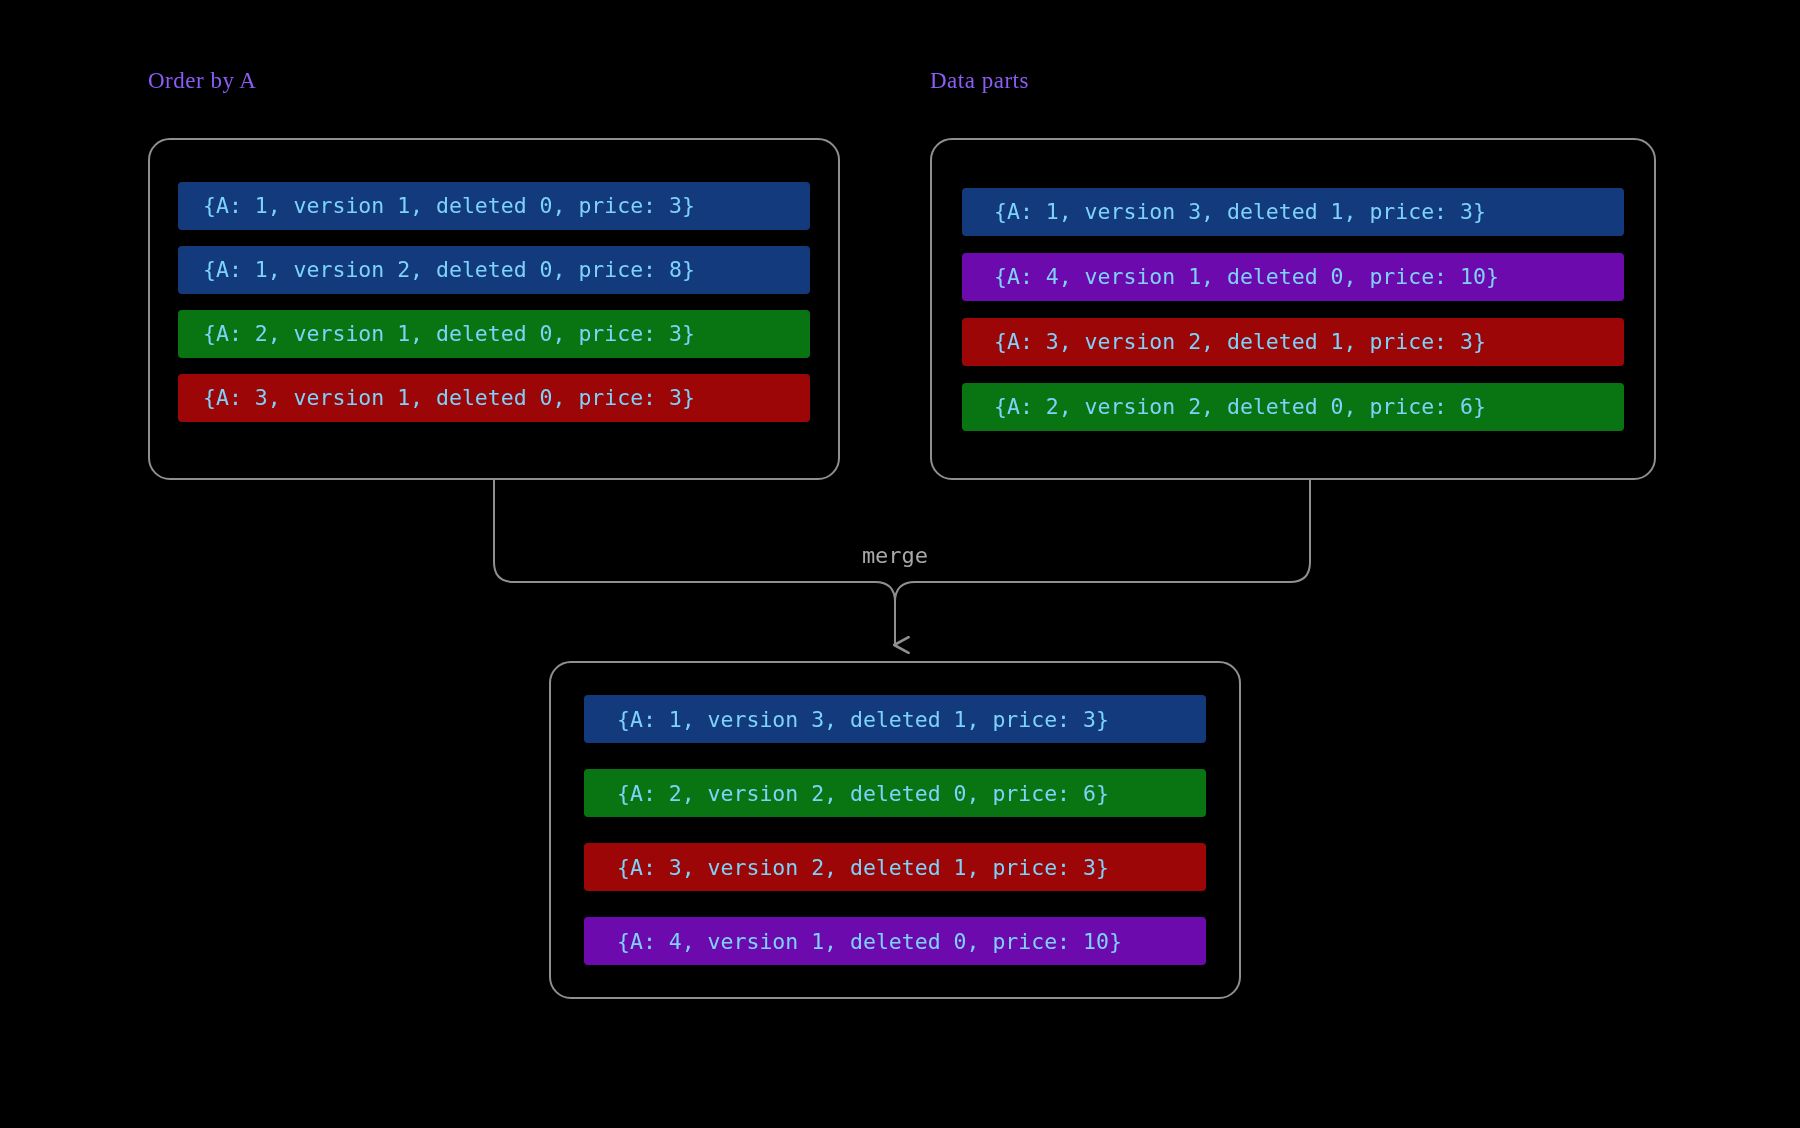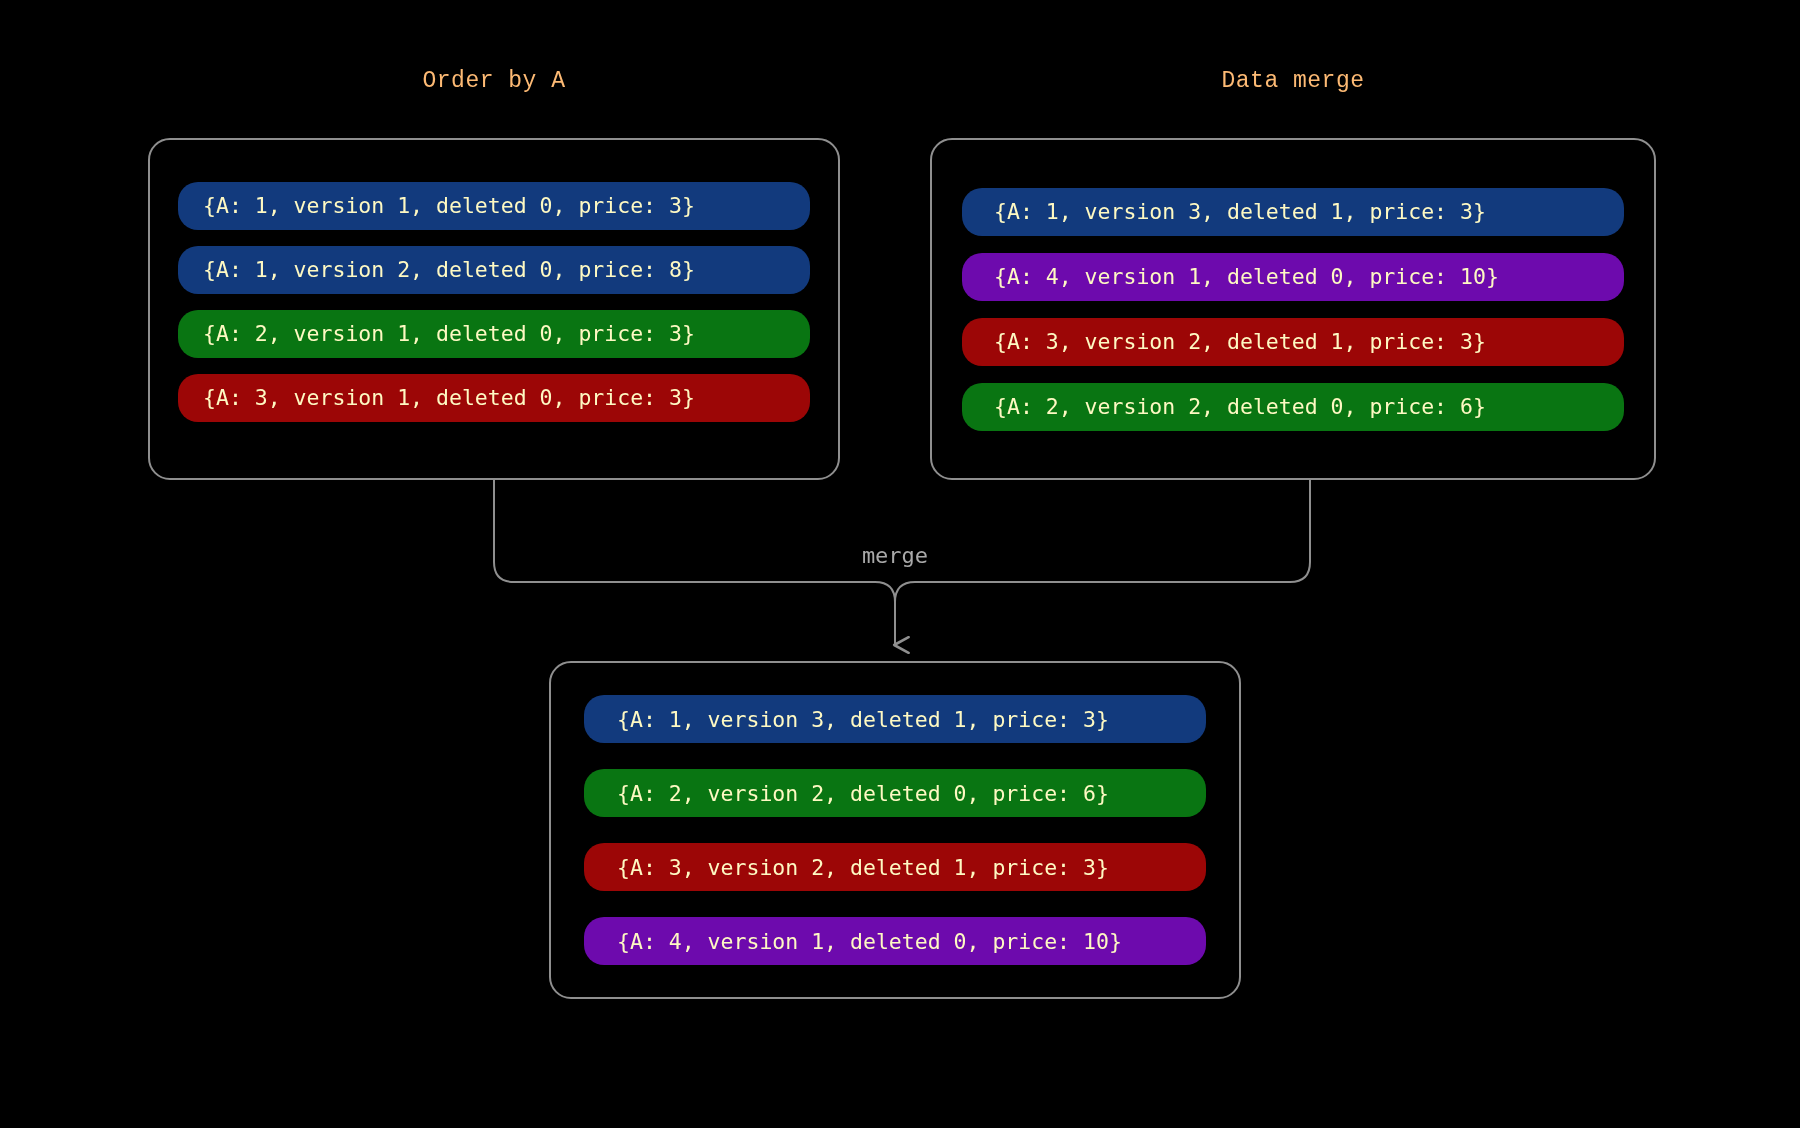--- a/index.html
+++ b/index.html
@@ -33,24 +33,24 @@
   }
 
   
   .panel-group {
     position: absolute;
   }
   .panel-title {
     position: absolute;
     left: 0;
     width: 100%;
-    text-align: center;
-    color: #fdba74;
+    text-align: left;
+    color: #8b5cf6;
     font-size: 23px;
-    font-family: Liberation Mono, monospace;
+    font-family: Liberation Serif, serif;
     letter-spacing: 0.5px;
     white-space: nowrap;
   }
   .panel {
     position: absolute;
     box-sizing: border-box;
     border: 2px solid #8f8f8f;
     border-radius: 22px;
     background: transparent;
   }
@@ -59,22 +59,22 @@
     left: 0; top: 0;
     width: 100%;
     height: 100%;
     box-sizing: border-box;
     display: flex;
     flex-direction: column;
     justify-content: center;
   }
   .row {
     box-sizing: border-box;
-    border-radius: 20px;
-    color: #fef9c3;
+    border-radius: 4px;
+    color: #7dd3fc;
     font-family: "DejaVu Sans Mono", "Liberation Mono", monospace;
     white-space: nowrap;
     display: flex;
     align-items: center;
   }
 
   
   #group-left   { left: 148px;  top: 68px;  width: 692px; }
   #group-right  { left: 930px;  top: 68px;  width: 726px; }
   #group-merged { left: 549px;  top: 661px; width: 692px; }
@@ -139,21 +139,21 @@
       <div class="rows">
         <div class="row" style="background:#123a7d">{A: 1, version 1, deleted 0, price: 3}</div>
         <div class="row" style="background:#123a7d">{A: 1, version 2, deleted 0, price: 8}</div>
         <div class="row" style="background:#097512">{A: 2, version 1, deleted 0, price: 3}</div>
         <div class="row" style="background:#9c0606">{A: 3, version 1, deleted 0, price: 3}</div>
       </div>
     </div>
   </div>
 
   <div class="panel-group" id="group-right">
-    <div class="panel-title">Data merge</div>
+    <div class="panel-title">Data parts</div>
     <div class="panel" id="panel-right">
       <div class="rows">
         <div class="row" style="background:#123a7d">{A: 1, version 3, deleted 1, price: 3}</div>
         <div class="row" style="background:#6d0aad">{A: 4, version 1, deleted 0, price: 10}</div>
         <div class="row" style="background:#9c0606">{A: 3, version 2, deleted 1, price: 3}</div>
         <div class="row" style="background:#097512">{A: 2, version 2, deleted 0, price: 6}</div>
       </div>
     </div>
   </div>
 

